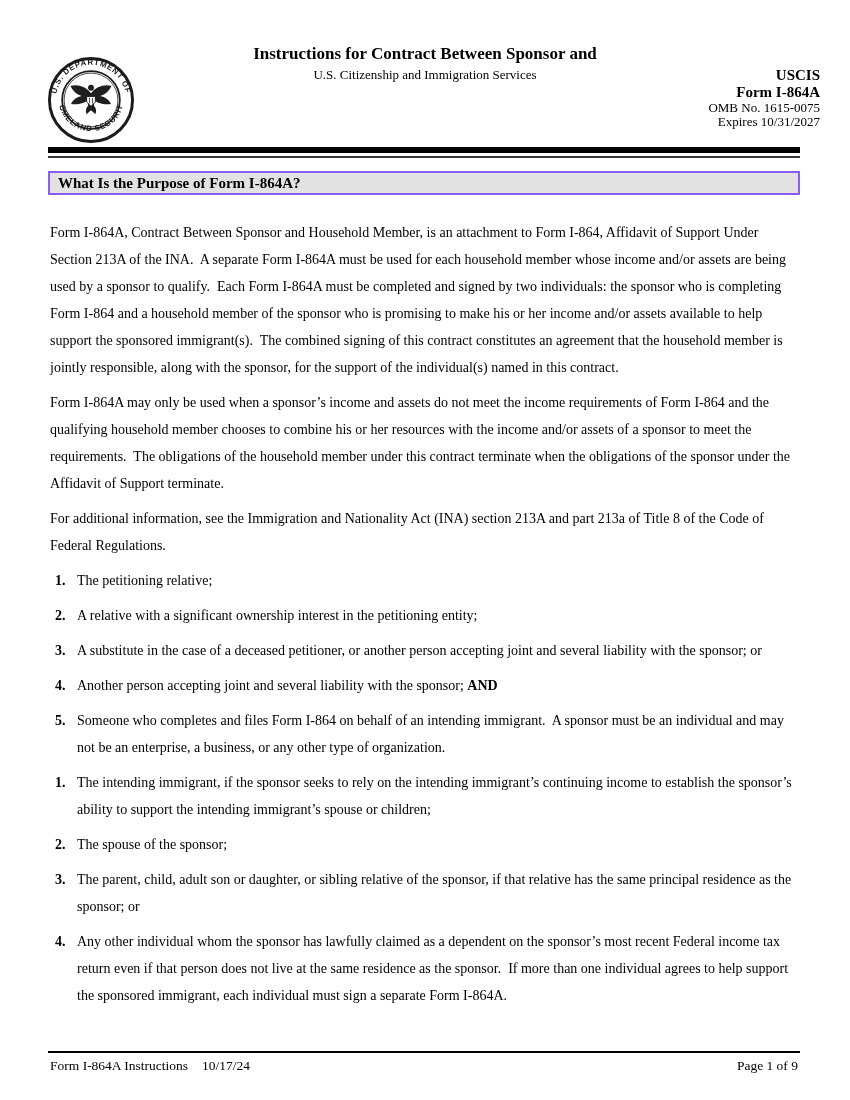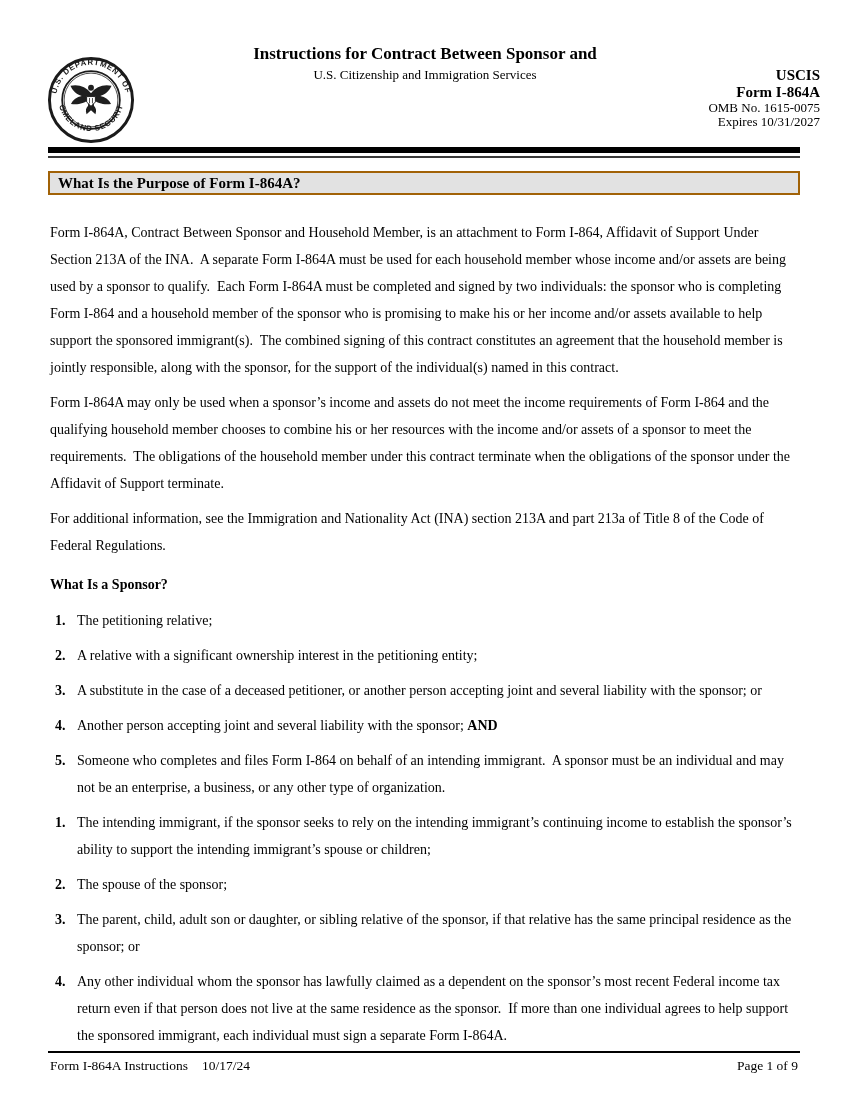--- a/index.html
+++ b/index.html
@@ -15,21 +15,21 @@
   .agency { font-size:13px; line-height:18px; }
   .form-block { position:absolute; left:668px; top:66px; width:152px; text-align:right; }
   .fb-org  { font-size:15px; font-weight:bold; line-height:18px; }
   .fb-num  { font-size:15px; font-weight:bold; line-height:17px; }
   .fb-omb, .fb-exp { font-size:13px; line-height:14px; }
   .rule-thick { position:absolute; left:48px; top:147px; width:752px; height:6px; background:#000; }
   .rule-thin  { position:absolute; left:48px; top:156px; width:752px; height:2px; background:#3a3a3a; }
   
   .section-box {
     position:absolute; left:48px; top:171px; width:752px; height:24px;
-    box-sizing:border-box; background:#e2e2e2; border:2px solid #a16207;
+    box-sizing:border-box; background:#e2e2e2; border:2px solid #8b5cf6;
     font-size:15px; font-weight:bold; line-height:19px; padding:1px 0 0 8px;
   }
   
   .content { position:absolute; left:50px; top:219px; width:750px; font-size:14px; line-height:27px; }
   .content p { margin:0 0 8px 0; white-space:pre-wrap; }
   .content .subheading { font-weight:bold; margin-top:12px; margin-bottom:9px; }
   .li { display:flex; margin:0 0 8px 0; }
   .li .num { flex:none; width:22px; padding-left:5px; font-weight:bold; box-sizing:content-box; }
   .li .li-text { flex:1; white-space:pre-wrap; }
   .li .li-text b, .content p b { font-weight:bold; }
@@ -83,21 +83,20 @@
 
   <div class="rule-thick"></div>
   <div class="rule-thin"></div>
 
   <div class="section-box">What Is the Purpose of Form I-864A?</div>
 
   <div class="content" id="doc-body">
       <p class="para"><span>Form I-864A, Contract Between Sponsor and Household Member, is an attachment to Form I-864, Affidavit of Support Under Section 213A of the INA.  A separate Form I-864A must be used for each household member whose income and/or assets are being used by a sponsor to qualify.  Each Form I-864A must be completed and signed by two individuals: the sponsor who is completing Form I-864 and a household member of the sponsor who is promising to make his or her income and/or assets available to help support the sponsored immigrant(s).  The combined signing of this contract constitutes an agreement that the household member is jointly responsible, along with the sponsor, for the support of the individual(s) named in this contract.</span></p>
       <p class="para"><span>Form I-864A may only be used when a sponsor’s income and assets do not meet the income requirements of Form I-864 and the qualifying household member chooses to combine his or her resources with the income and/or assets of a sponsor to meet the requirements.  The obligations of the household member under this contract terminate when the obligations of the sponsor under the Affidavit of Support terminate.</span></p>
       <p class="para"><span>For additional information, see the Immigration and Nationality Act (INA) section 213A and part 213a of Title 8 of the Code of Federal Regulations.</span></p>
-      <p class="subheading"><b>What Is a Sponsor?</b></p>
       <div class="li">
         <span class="num">1.</span>
         <span class="li-text"><span>The petitioning relative;</span></span>
       </div>
       <div class="li">
         <span class="num">2.</span>
         <span class="li-text"><span>A relative with a significant ownership interest in the petitioning entity;</span></span>
       </div>
       <div class="li">
         <span class="num">3.</span>

